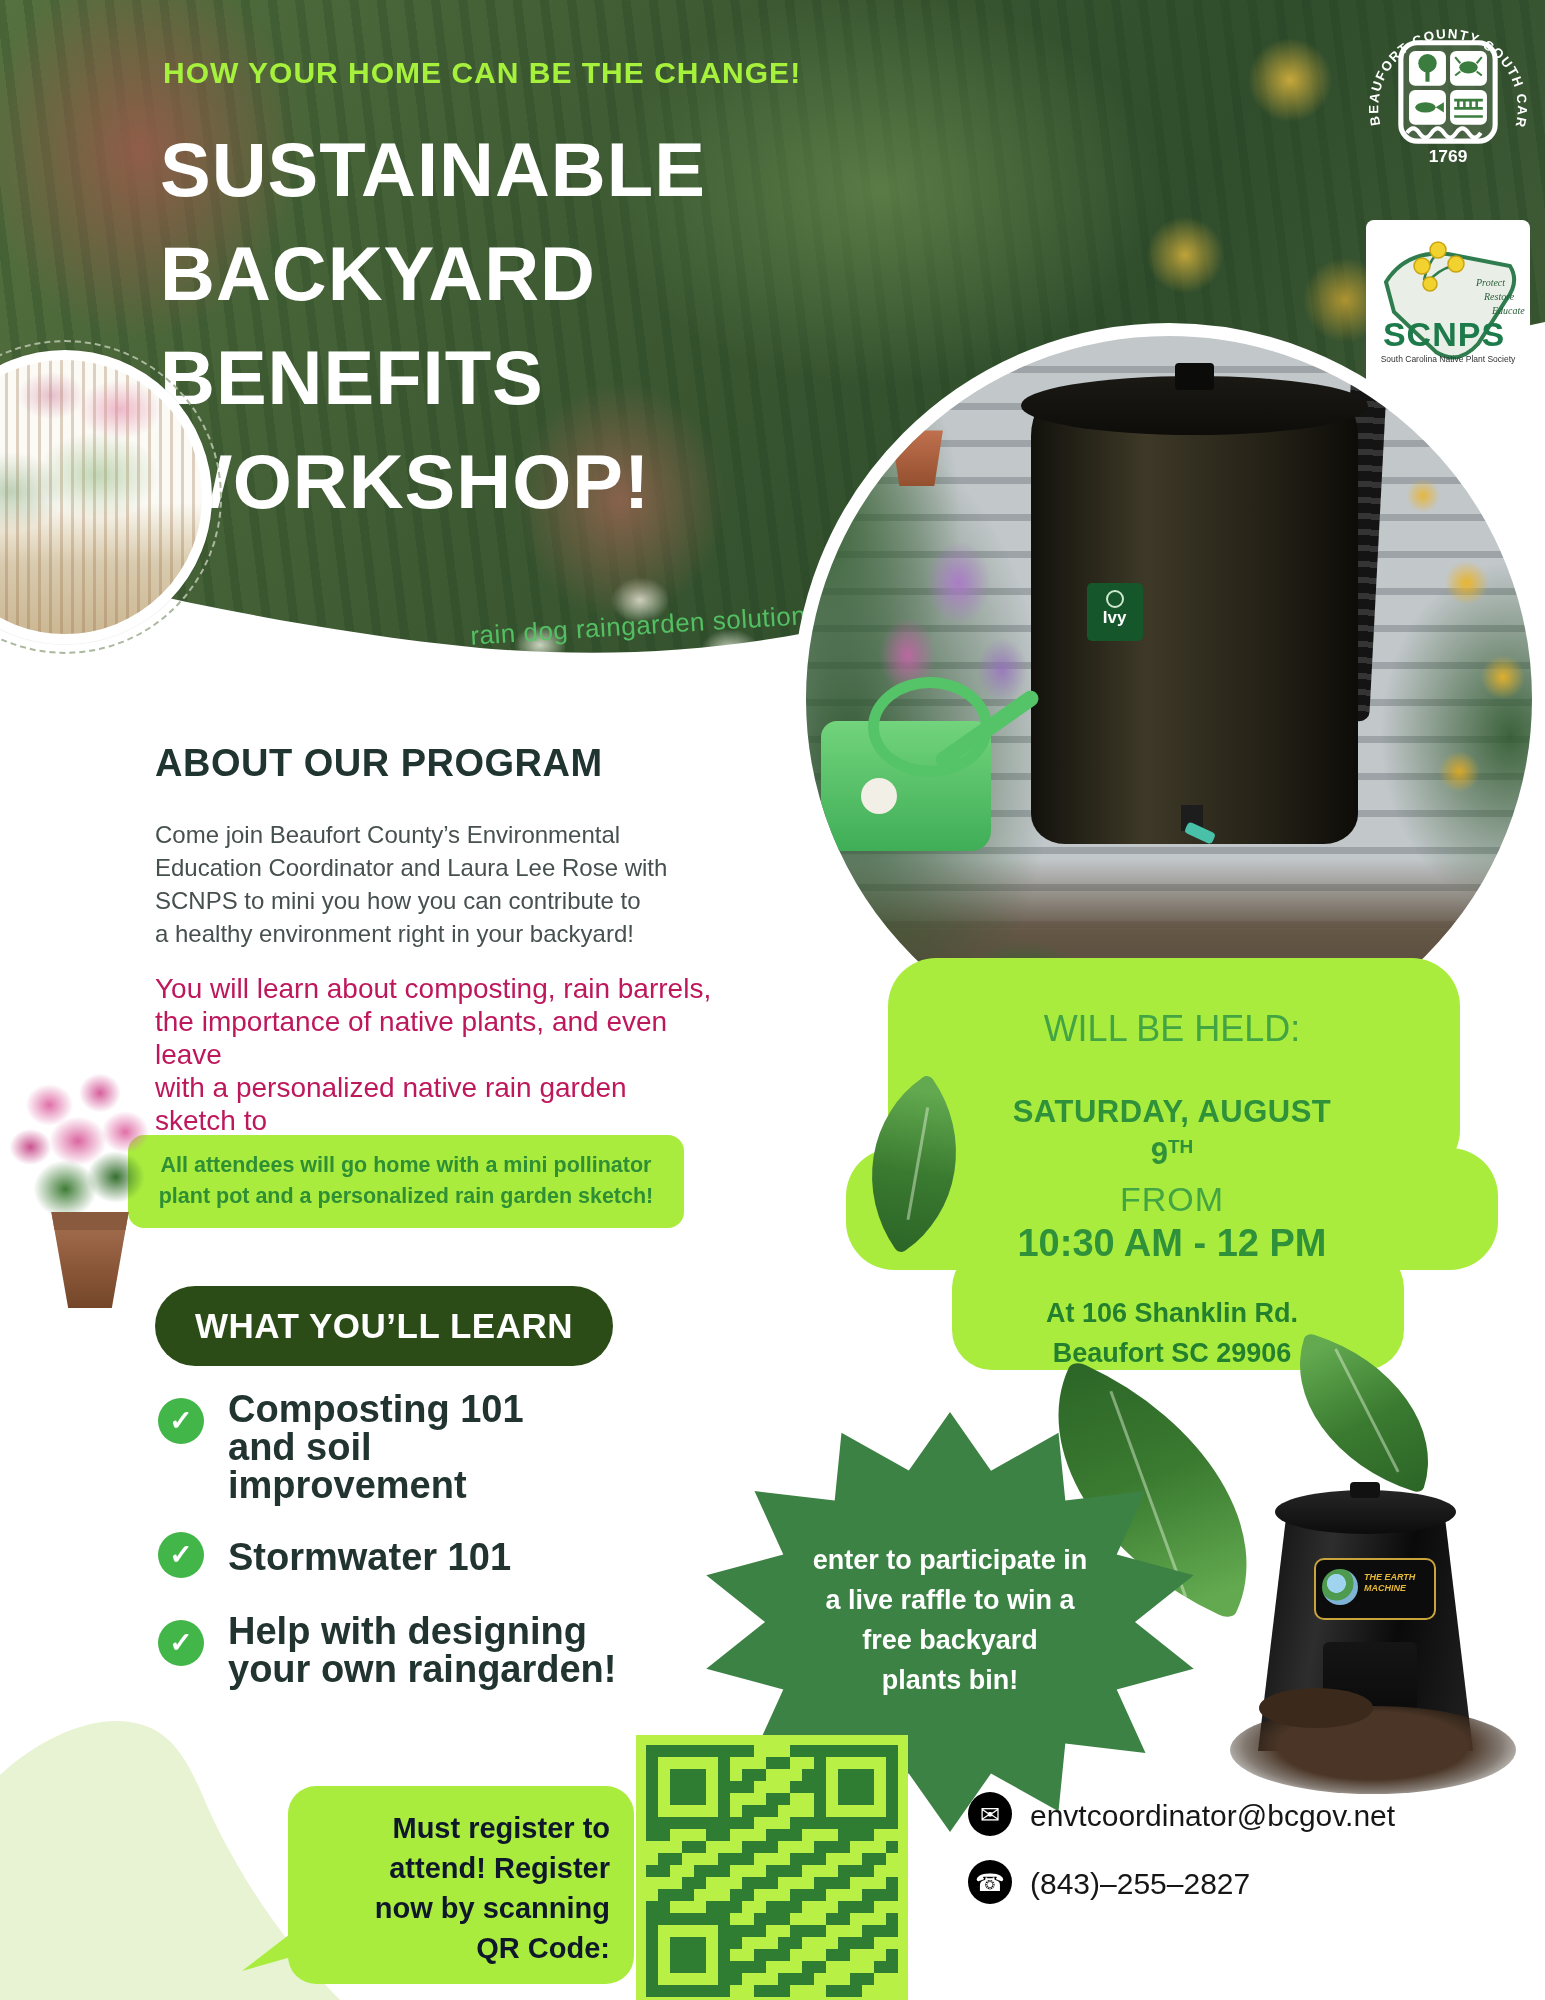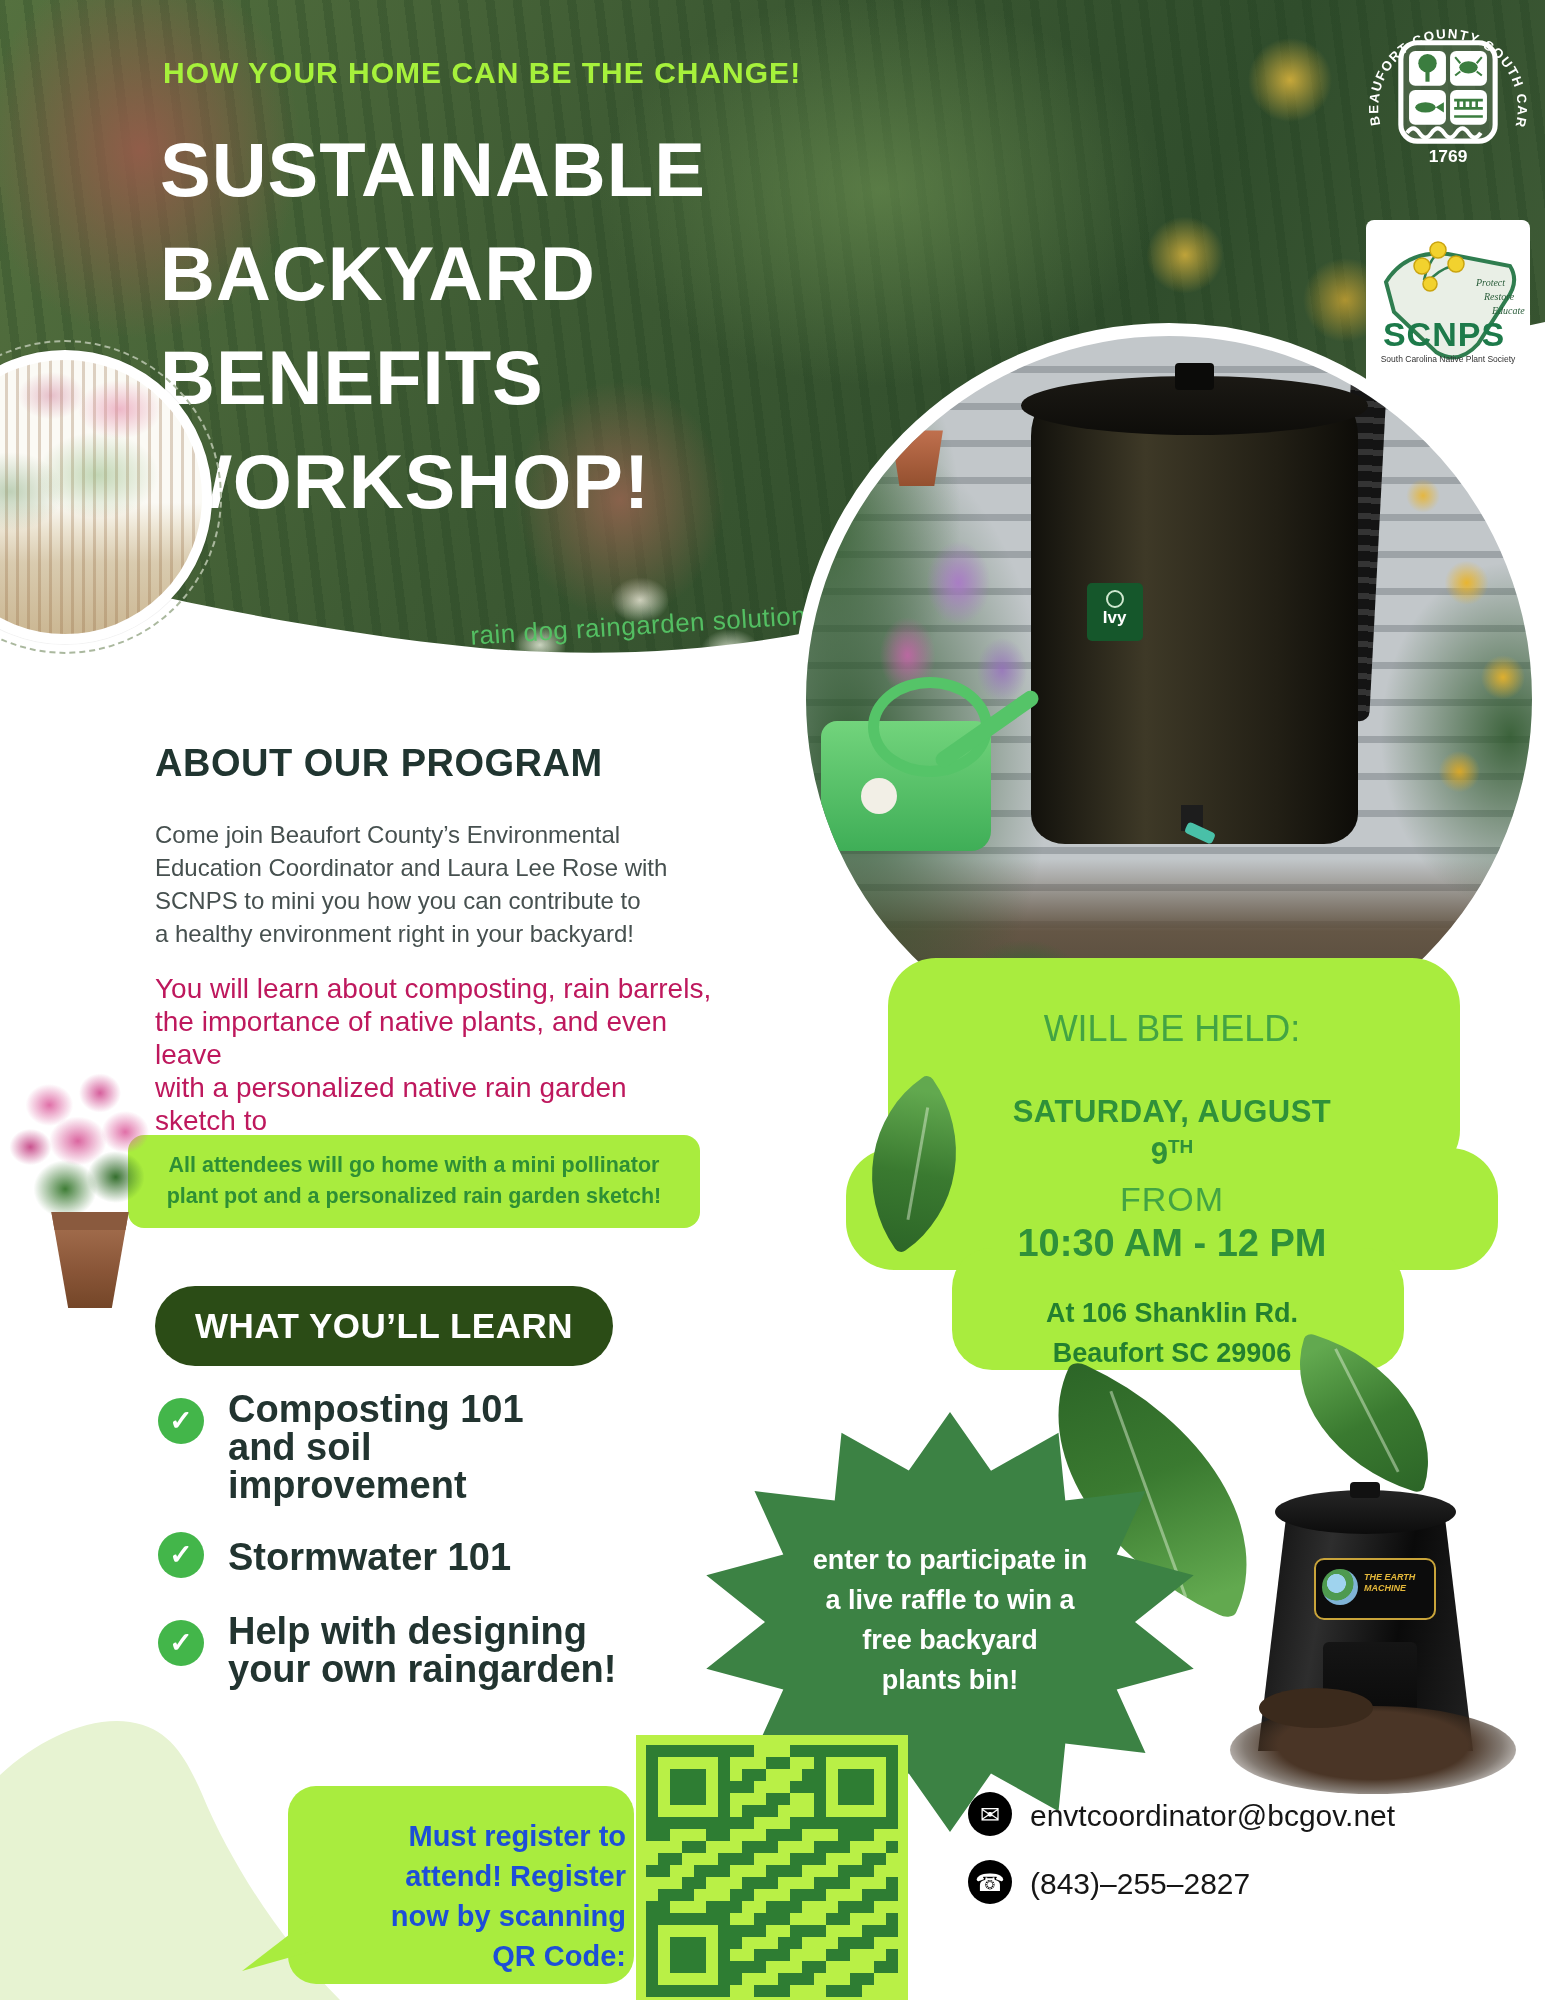--- a/index.html
+++ b/index.html
@@ -94,21 +94,21 @@
     transform:rotate(-35deg);border-radius:8px;}
   .can-rose{left:24%;top:44%;width:36px;height:36px;background:#f2efe6;border-radius:50%;}
 
   
   .about-heading{left:155px;top:742px;font-size:38px;font-weight:bold;color:#203530;letter-spacing:.5px;}
   .about-p1{left:155px;top:818px;width:560px;font-size:24px;line-height:33px;color:#46504f;}
   .about-p2{left:155px;top:972px;width:560px;font-size:28px;line-height:33px;color:#be185d;}
 
   
   .perk{left:128px;top:1135px;width:556px;border-radius:16px;background:#a9ec3e;
-    padding:15px 8px 16px;text-align:center;font-size:21.5px;line-height:31px;font-weight:bold;color:#2e8f35;}
+    padding:15px 0 16px;text-align:center;font-size:21.5px;line-height:31px;font-weight:bold;color:#2e8f35;}
 
   
   .mums{left:2px;top:1072px;width:158px;height:150px;border-radius:24%;
     background:
       radial-gradient(34px 30px at 30% 22%, #e070a8, rgba(224,112,168,0) 70%),
       radial-gradient(30px 28px at 62% 14%, #d65f9c, rgba(214,95,156,0) 70%),
       radial-gradient(34px 30px at 78% 40%, #e070a8, rgba(224,112,168,0) 70%),
       radial-gradient(30px 26px at 18% 50%, #c9528e, rgba(201,82,142,0) 70%),
       radial-gradient(40px 34px at 48% 46%, #db66a0, rgba(219,102,160,0) 72%),
       radial-gradient(44px 40px at 40% 78%, #3f7d36, rgba(63,125,54,0) 72%),
@@ -167,22 +167,22 @@
   .bin-text{left:48px;top:12px;width:64px;font-size:9px;font-weight:bold;color:#e4b83a;line-height:11px;}
   .dirt{left:1230px;top:1706px;width:286px;height:88px;border-radius:50%;
     background:radial-gradient(60% 70% at 50% 45%, #4a3526 0 55%, #30211498 75%, rgba(40,28,18,0) 100%);}
   .dirt::before{content:"";position:absolute;left:10%;top:-18px;width:40%;height:40px;border-radius:50%;background:#3b2a1c;}
 
   
   .hand{left:0;top:1690px;width:340px;height:310px;}
   .register{left:288px;top:1786px;width:346px;height:198px;border-radius:28px;background:#a9ec3e;}
   .reg-tail{left:-46px;bottom:10px;width:74px;height:60px;background:#a9ec3e;
     clip-path:polygon(0 95%, 100% 0, 100% 60%);}
-  .reg-text{left:0;top:30px;width:100%;box-sizing:border-box;padding:0 8px 0 14px;
-    text-align:right;font-size:29px;font-weight:bold;line-height:40px;color:#1d4ed8;}
+  .reg-text{left:0;top:22px;width:100%;box-sizing:border-box;padding:0 24px 0 14px;
+    text-align:right;font-size:29px;font-weight:bold;line-height:40px;color:#0f172a;}
   .qr{left:636px;top:1735px;width:252px;height:255px;background:#b9f046;padding:10px;overflow:hidden;}
   .qr-grid{display:grid;grid-template-columns:repeat(21,12px);grid-auto-rows:12px;}
   .qr-grid .d{background:#2e7d33;}
 
   
   .c-icon{width:44px;height:44px;border-radius:50%;background:#000;color:#fff;text-align:center;
     line-height:46px;font-size:24px;}
   .ci-mail{left:968px;top:1792px;} .ci-phone{left:968px;top:1860px;}
   .c-text{font-size:30px;color:#161616;}
   .ct-mail{left:1030px;top:1799px;} .ct-phone{left:1030px;top:1867px;}

